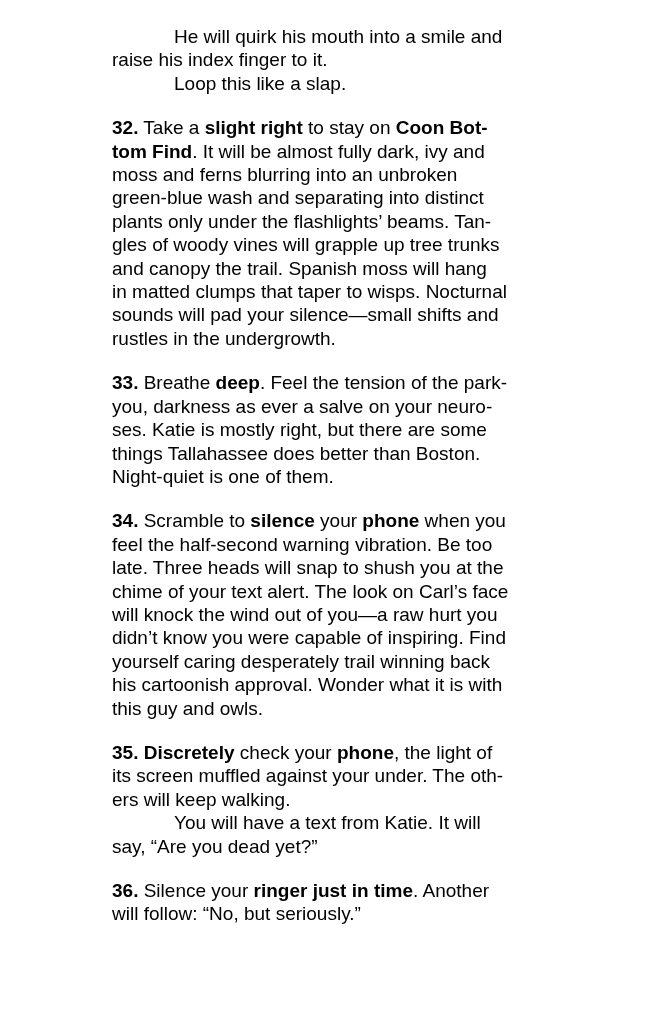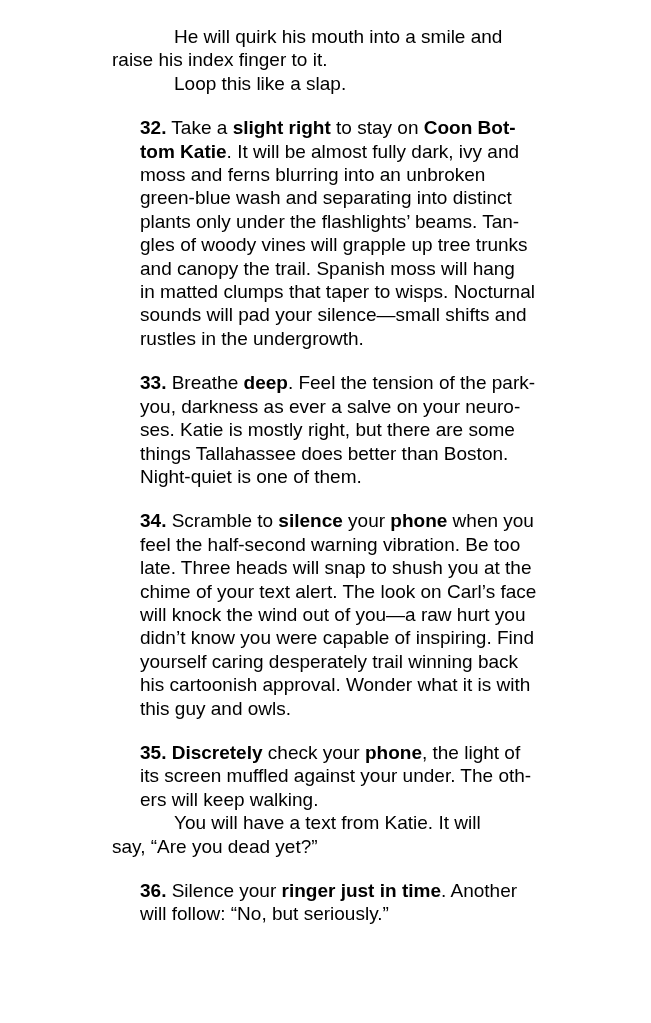--- a/index.html
+++ b/index.html
@@ -22,21 +22,20 @@
   .page-text {
     color: #000000;
     font-size: 19px;
     line-height: 23.4px;
   }
   .paragraph {
     margin: 0;
   }
   .paragraph.space-before {
     margin-top: 21px;
-    margin-left: 28px;
   }
   .line {
     white-space: pre;
   }
   .paragraph.indent .line:first-child {
     padding-left: 62px;
   }
   .seg-bold {
     font-weight: 700;
   }
@@ -48,21 +47,21 @@
   <div class="page-text" id="page-text" style="color: rgb(0, 0, 0);">
       <div class="paragraph indent">
         <div class="line"><span class="seg">He will quirk his mouth into a smile and</span></div>
         <div class="line"><span class="seg">raise his index finger to it.</span></div>
       </div>
       <div class="paragraph indent">
         <div class="line"><span class="seg">Loop this like a slap.</span></div>
       </div>
       <div class="paragraph space-before">
         <div class="line"><span class="seg-bold">32.</span><span class="seg"> Take a </span><span class="seg-bold">slight right</span><span class="seg"> to stay on </span><span class="seg-bold">Coon Bot-</span></div>
-        <div class="line"><span class="seg-bold">tom Katie</span><span class="seg">. It will be almost fully dark, ivy and</span></div>
+        <div class="line"><span class="seg-bold">tom Find</span><span class="seg">. It will be almost fully dark, ivy and</span></div>
         <div class="line"><span class="seg">moss and ferns blurring into an unbroken</span></div>
         <div class="line"><span class="seg">green-blue wash and separating into distinct</span></div>
         <div class="line"><span class="seg">plants only under the flashlights’ beams. Tan-</span></div>
         <div class="line"><span class="seg">gles of woody vines will grapple up tree trunks</span></div>
         <div class="line"><span class="seg">and canopy the trail. Spanish moss will hang</span></div>
         <div class="line"><span class="seg">in matted clumps that taper to wisps. Nocturnal</span></div>
         <div class="line"><span class="seg">sounds will pad your silence—small shifts and</span></div>
         <div class="line"><span class="seg">rustles in the undergrowth.</span></div>
       </div>
       <div class="paragraph space-before">

